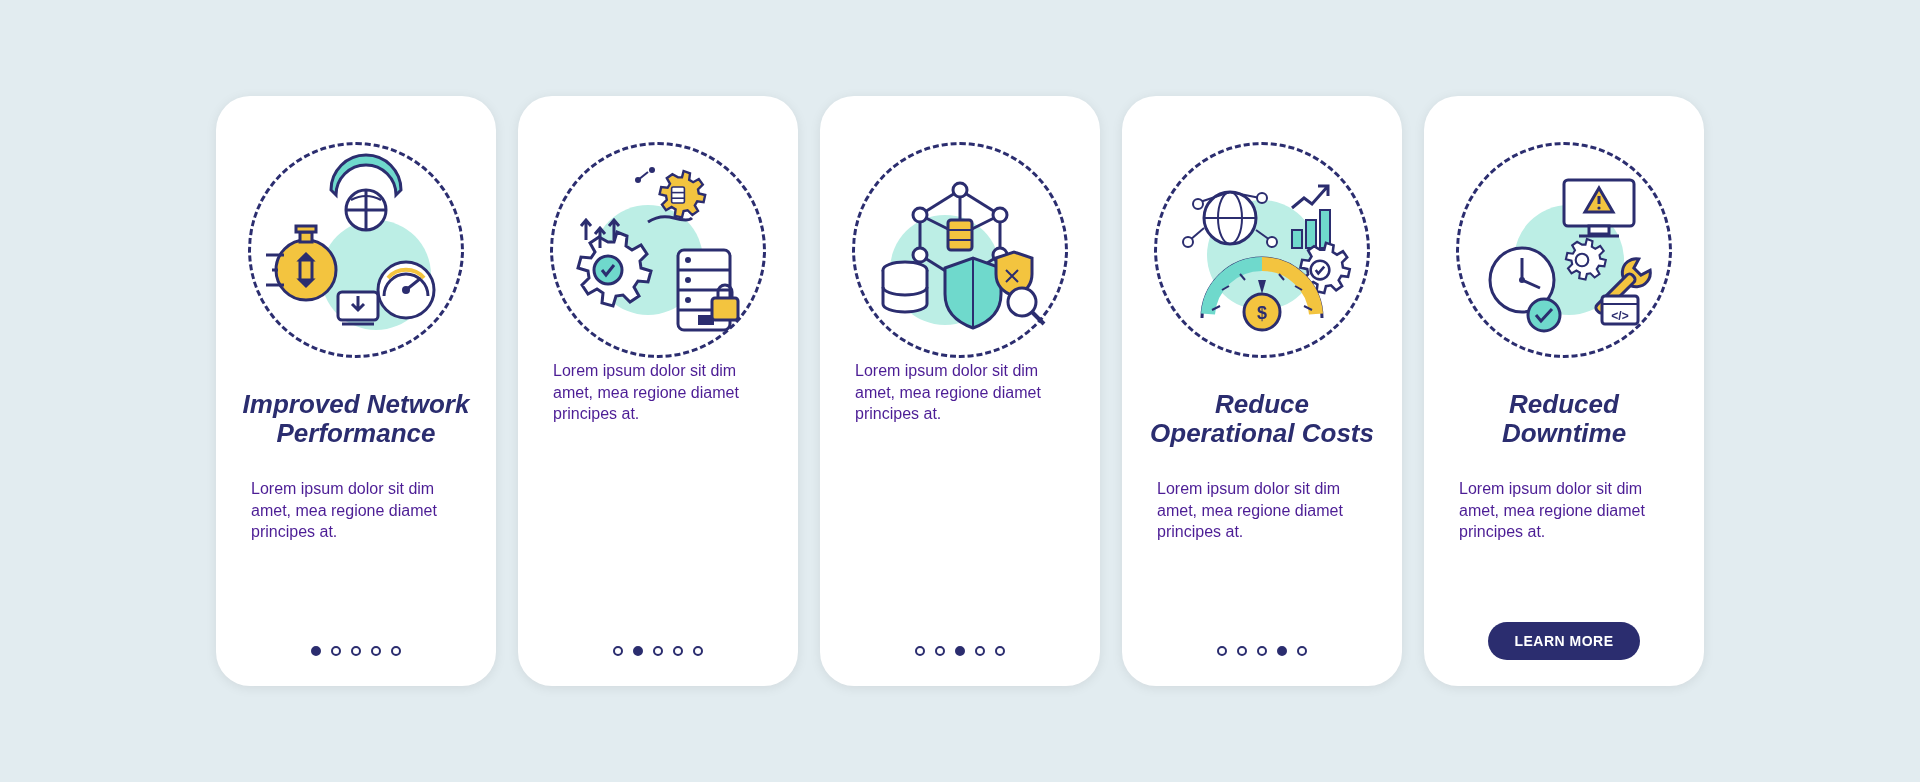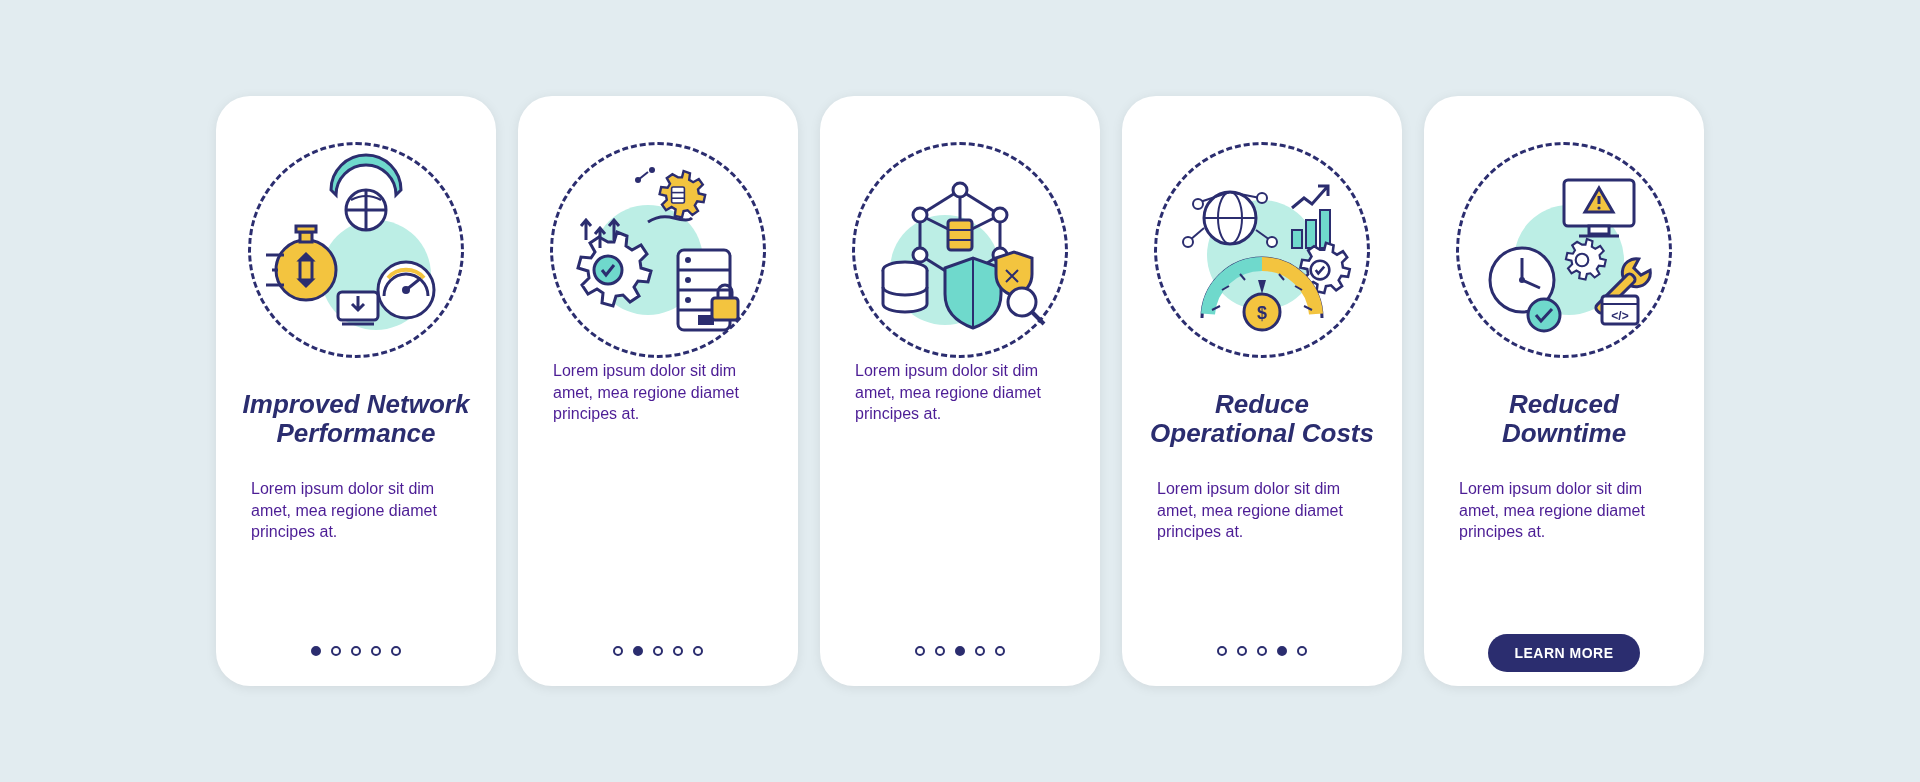--- a/index.html
+++ b/index.html
@@ -57,21 +57,21 @@
     display: flex; gap: 10px; align-items: center;
   }
   .dot {
     width: 10px; height: 10px;
     border: 2px solid #2b2d6f;
     border-radius: 50%;
   }
   .dot.active { background: #2b2d6f; }
   .learn-btn {
     position: absolute;
-    bottom: 14px;
+    bottom: 26px;
     background: #2b2d6f;
     color: #ffffff;
     border: none;
     font-size: 14px;
     font-weight: 700;
     letter-spacing: 0.5px;
     padding: 11px 26px;
     border-radius: 22px;
     cursor: pointer;
   }

